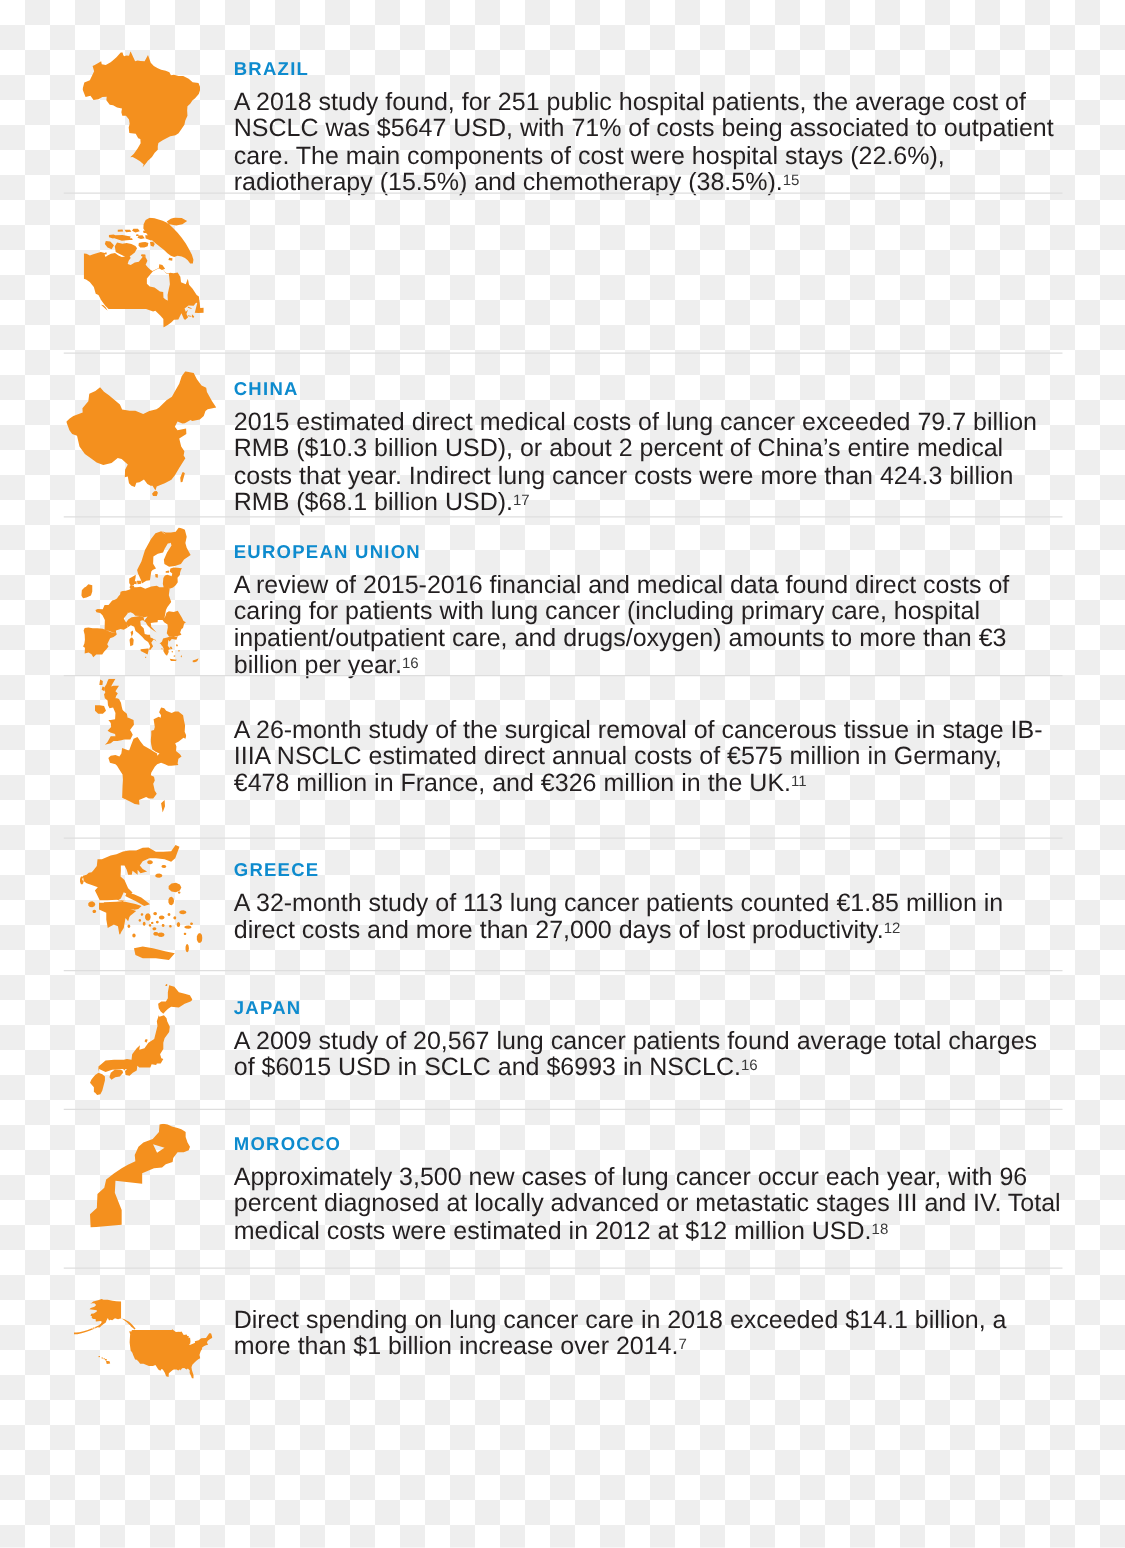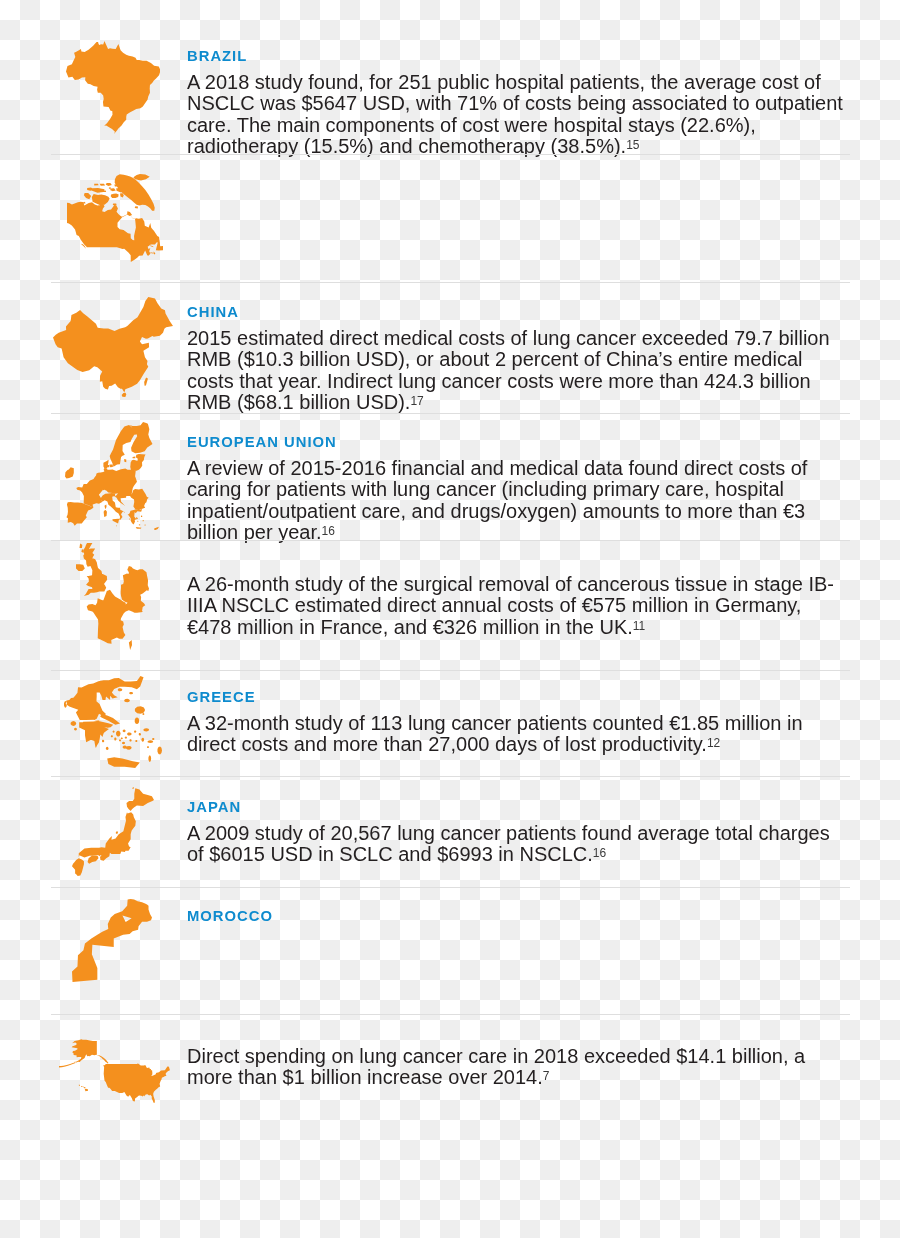--- a/index.html
+++ b/index.html
@@ -118,20 +118,21 @@
   </div>
   <div class="rule" style="top:887px"></div>
   <div class="entry" style="top:0px">
     <div class="mapwrap" style="left:72px;top:899px">
         <svg width="80" height="83" viewBox="0 0 80 83" role="img" aria-hidden="true">
           <path d="M58.63,0.00L62.11,0.56L65.59,2.23L70.06,3.34L73.04,4.46L75.03,5.57L76.52,6.68L76.52,10.58L78.01,15.04L80.00,18.38L79.01,21.17L75.03,22.84L70.06,22.84L66.58,27.30L66.09,30.64L60.62,32.31L57.64,35.09L51.18,35.65L41.74,39.55L41.74,45.68L41.74,47.91L20.37,45.68L19.88,55.15L25.34,69.07L25.34,80.77L0.50,83.00L0.00,72.42L5.47,67.40L5.96,56.26L11.43,51.25L12.92,44.56L19.38,39.55L25.34,35.65L30.31,32.87L36.27,30.08L35.78,25.07L38.76,18.38L42.73,15.04L50.19,12.26L55.16,6.68L55.65,0.56ZM53.66,23.12L59.63,19.22L50.43,16.43Z" fill="#f4901e" fill-rule="nonzero"></path>
         </svg>
       </div>
     <div class="txtcol" style="top:909.0px;width:664px">
       <div class="country">MOROCCO</div>
+      <p class="body" style="margin:7.7px 0 0 0"><span>Approximately 3,500 new cases of lung cancer occur each year, with 96 percent diagnosed at locally advanced or metastatic stages III and IV. Total medical costs were estimated in 2012 at $12 million USD.</span><sup>18</sup></p>
     </div>
   </div>
   <div class="rule" style="top:1014px"></div>
   <div class="entry" style="top:0px">
     <div class="mapwrap" style="left:59px;top:1039px">
         <svg width="111" height="64" viewBox="0 0 111 64" role="img" aria-hidden="true">
           <path d="M44.35,25.96L46.08,26.29L46.54,24.98L68.23,24.98L76.08,24.98L78.38,24.98L78.73,24.33L81.73,26.61L84.38,26.45L84.96,26.61L86.23,26.12L87.96,28.90L90.27,28.57L90.85,29.88L92.00,29.88L91.88,31.51L93.04,31.02L93.38,33.96L93.15,35.92L92.35,36.25L92.81,36.90L95.35,35.92L97.08,35.11L96.85,33.96L99.96,33.15L101.69,31.84L102.04,31.51L105.73,31.35L106.08,31.02L108.38,27.59L109.42,27.59L110.00,28.08L110.92,31.19L108.85,32.33L107.23,33.64L106.54,34.94L107.46,36.74L105.73,37.23L104.46,37.88L102.85,38.86L102.50,40.50L101.69,41.64L100.65,44.58L100.54,44.91L101.00,46.54L101.12,47.52L99.62,48.34L98.12,49.65L96.85,50.79L94.88,52.75L94.19,54.71L94.54,57.16L95.81,60.92L95.81,63.86L94.54,63.69L93.85,61.73L92.69,59.45L92.81,57.49L91.31,55.85L90.15,56.51L88.42,55.36L86.69,55.53L85.31,57.49L85.08,56.34L83.58,57.49L82.31,56.67L80.00,56.51L78.96,57.16L78.50,57.65L76.08,59.61L75.85,62.55L73.88,61.90L72.85,59.28L71.23,56.51L70.19,56.18L69.27,57.65L67.65,56.67L65.35,53.08L63.38,53.89L60.15,53.89L55.77,51.93L53.12,51.93L51.62,49.97L50.35,48.83L49.08,48.67L47.58,45.24L46.88,43.27L45.50,41.48L44.92,36.74L44.69,34.78L45.04,29.39L45.15,28.41ZM37.84,2.11L37.84,15.91L39.39,16.47L41.14,17.74L42.30,18.58L43.66,19.99L45.02,21.12L46.19,22.52L47.35,23.37L48.61,24.50L49.49,23.93L48.32,22.52L47.16,21.12L45.80,19.71L44.25,18.44L42.30,17.32L40.17,16.19L37.36,15.77L35.42,16.33L32.99,15.63L30.76,17.17L29.30,16.89L28.24,17.32L27.27,15.34L26.30,17.17L25.62,19.00L23.87,20.27L22.12,21.54L20.76,23.09L19.02,22.81L17.47,23.51L15.91,23.51L14.36,24.07L15.72,22.81L17.66,22.38L20.18,21.12L21.73,19.85L22.51,18.44L21.15,17.88L19.60,18.02L17.66,18.16L17.47,16.19L15.72,16.19L14.36,15.49L14.55,13.94L13.39,13.66L13.97,11.97L16.01,11.83L18.44,10.14L18.44,9.15L15.52,8.73L12.61,8.31L13.58,7.32L16.50,6.33L17.95,4.93L16.50,3.52L14.55,3.66L13.10,4.36L15.52,2.11L19.41,1.27L22.32,0.14L23.77,0.70L27.17,0.84L31.05,1.55L33.96,1.97ZM17.47,22.52L14.55,23.65L11.16,24.92L7.76,26.04L4.37,26.75L1.94,27.03L0.00,27.03L0.00,28.44L2.91,28.30L6.31,27.59L9.70,26.61L13.10,25.34L16.50,24.07ZM25.71,49.65L28.63,49.91L29.14,51.73L26.40,52.26ZM24.86,48.07L26.31,48.20L26.57,49.11L25.20,49.37ZM23.74,47.60L24.76,47.68L24.94,48.20L23.98,48.35ZM22.11,46.95L23.28,47.05L23.49,47.70L22.39,47.88ZM19.71,45.74L20.88,45.86L21.09,46.64L19.99,46.86Z" fill="#f4901e" fill-rule="nonzero"></path>
         </svg>
       </div>
     <div class="txtcol" style="top:1038.0px;width:664px">

